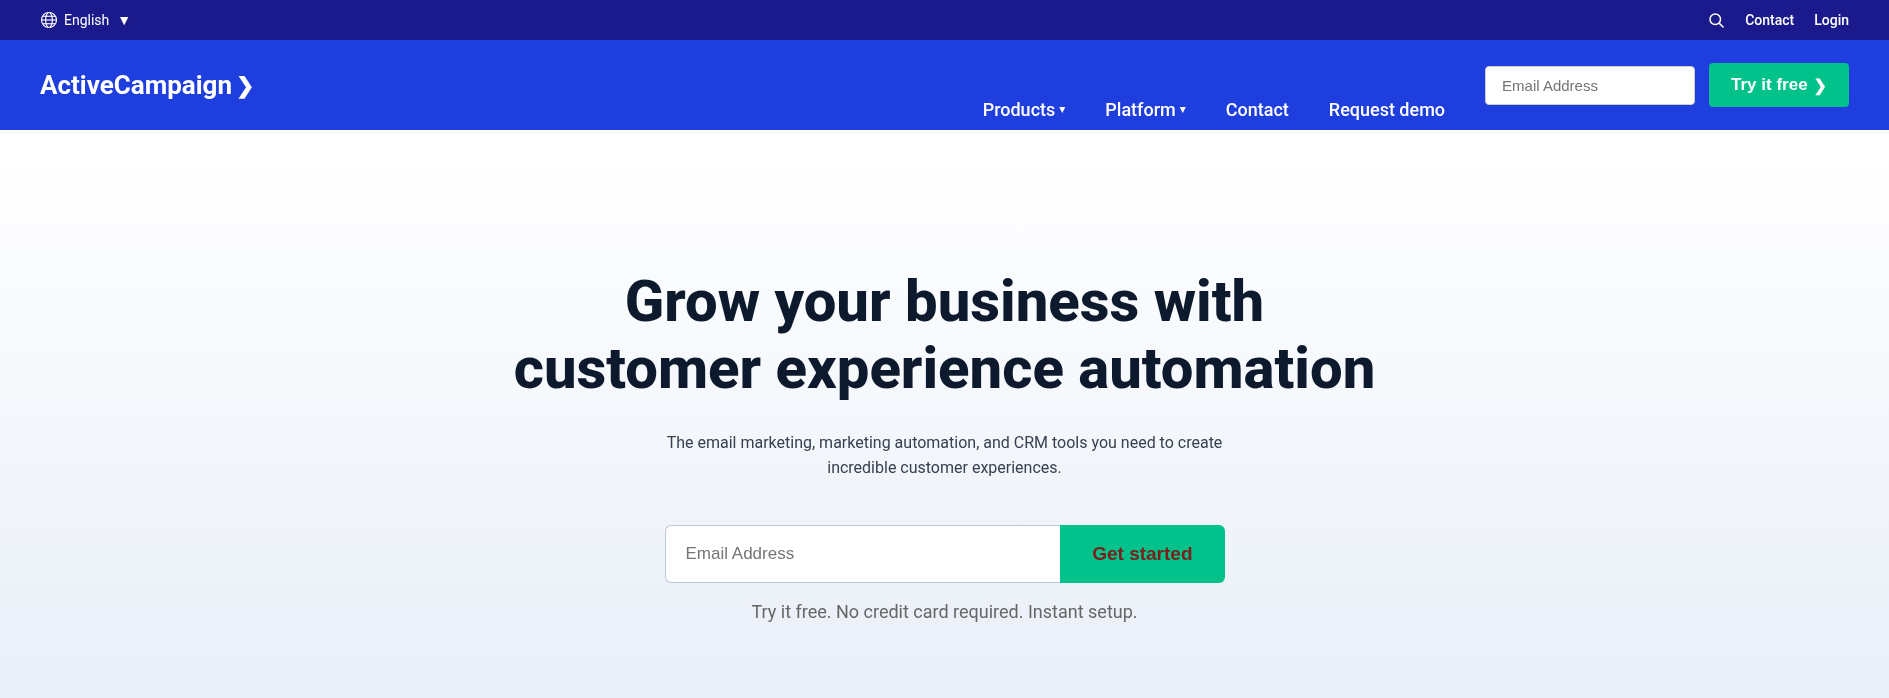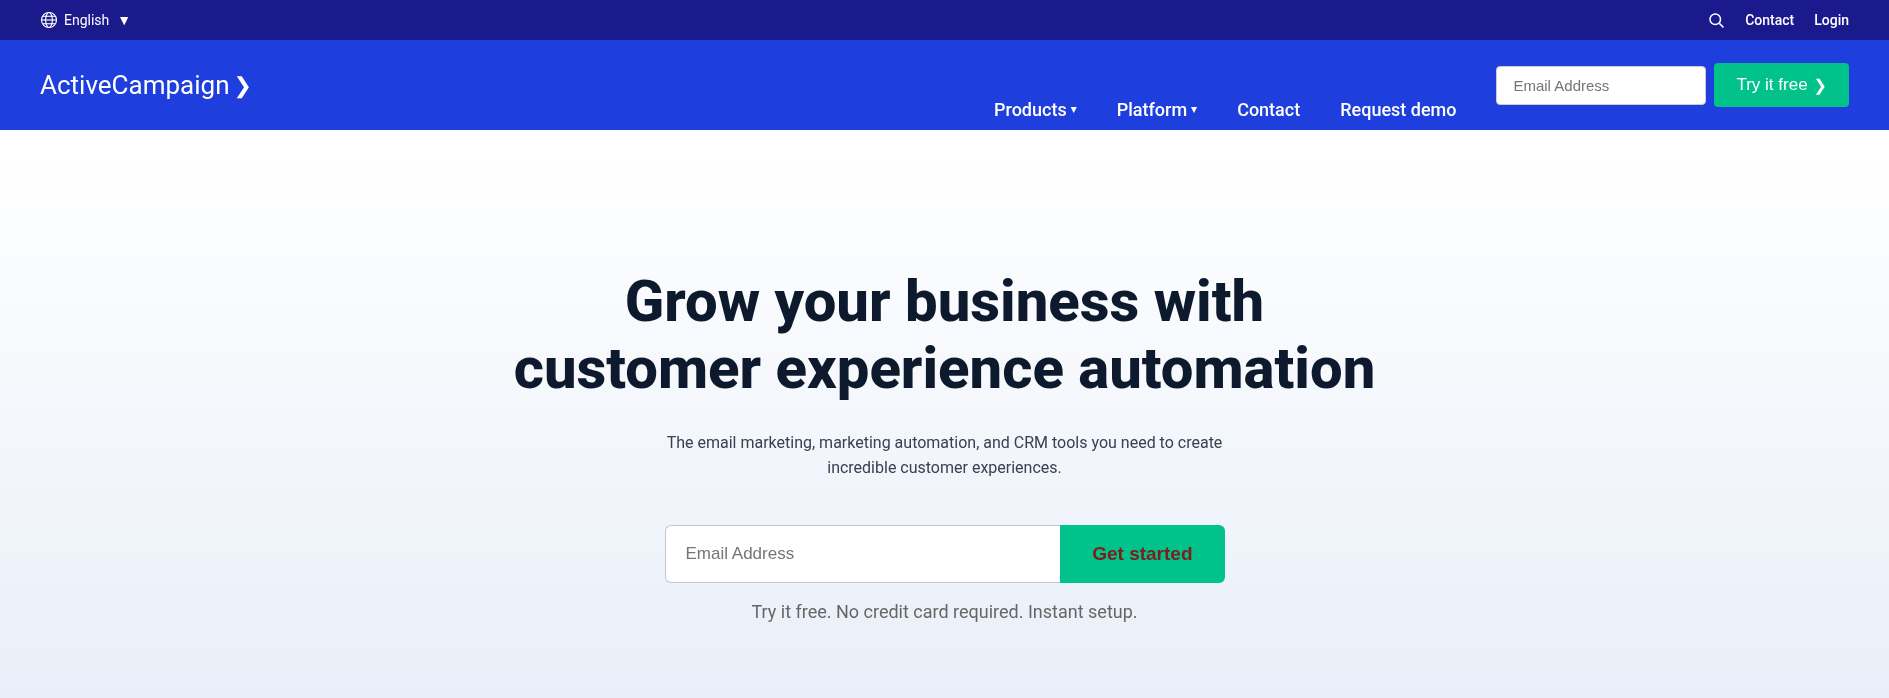--- a/index.html
+++ b/index.html
@@ -67,21 +67,21 @@
       height: 90px;
       display: flex;
       align-items: center;
       padding: 0 40px;
       gap: 0;
     }
 
     .logo {
       color: white;
       font-size: 26px;
-      font-weight: 400;
+      font-weight: 700;
       text-decoration: none;
       margin-right: auto;
       display: flex;
       align-items: center;
       gap: 4px;
     }
 
     .logo-arrow {
       font-size: 22px;
     }
@@ -121,23 +121,23 @@
       background: white;
     }
 
     .try-free-btn {
       background-color: #00c28a;
       color: white;
       border: none;
       border-radius: 4px;
       padding: 12px 22px;
       font-size: 17px;
-      font-weight: 400;
+      font-weight: 700;
       cursor: pointer;
-      margin-left: 8px;
+      margin-left: 14px;
       white-space: nowrap;
       display: flex;
       align-items: flex-end;
       gap: 6px;
     }
 
     .try-free-btn .arrow {
       font-size: 16px;
     }
 

